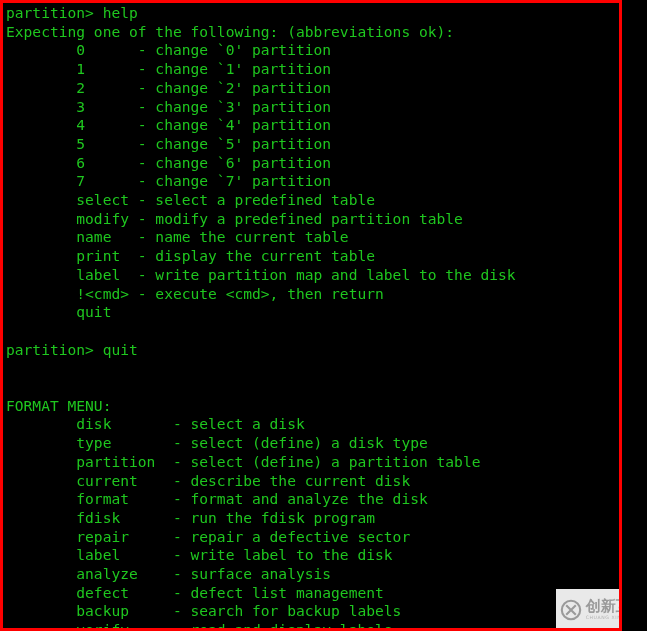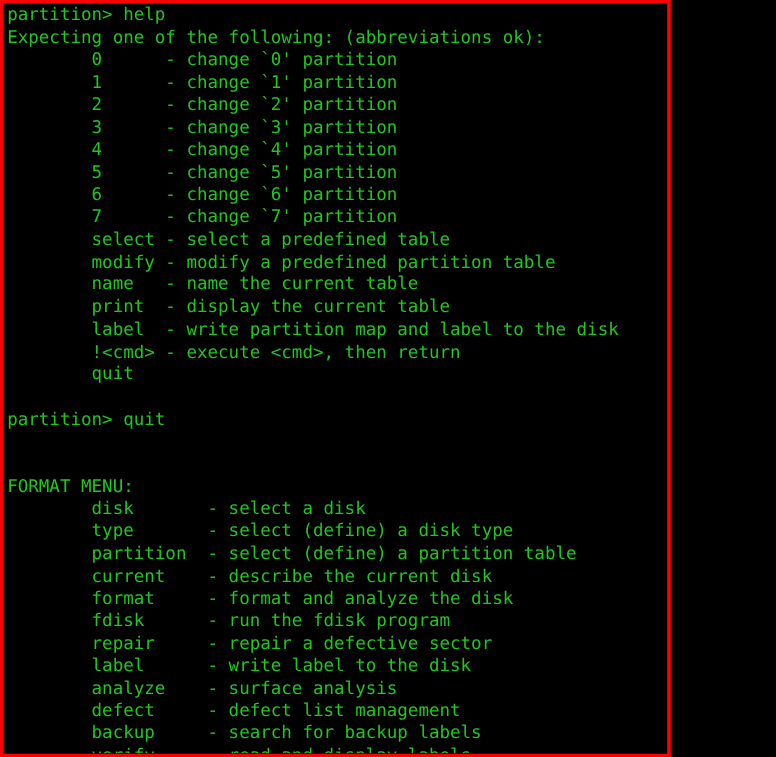--- a/index.html
+++ b/index.html
@@ -3,21 +3,21 @@
 <meta charset="utf-8">
 <title>format/partition terminal</title>
 <style>
   html, body {
     margin: 0;
     padding: 0;
     background: #000000;
   }
   #screen {
     position: relative;
-    width: 559px;
+    width: 622px;
     height: 631px;
     box-sizing: border-box;
     background: #000000;
     border: 3px solid #ff0000;
     overflow: hidden;
   }
   #terminal {
     position: absolute;
     left: 0;
     top: 0;

